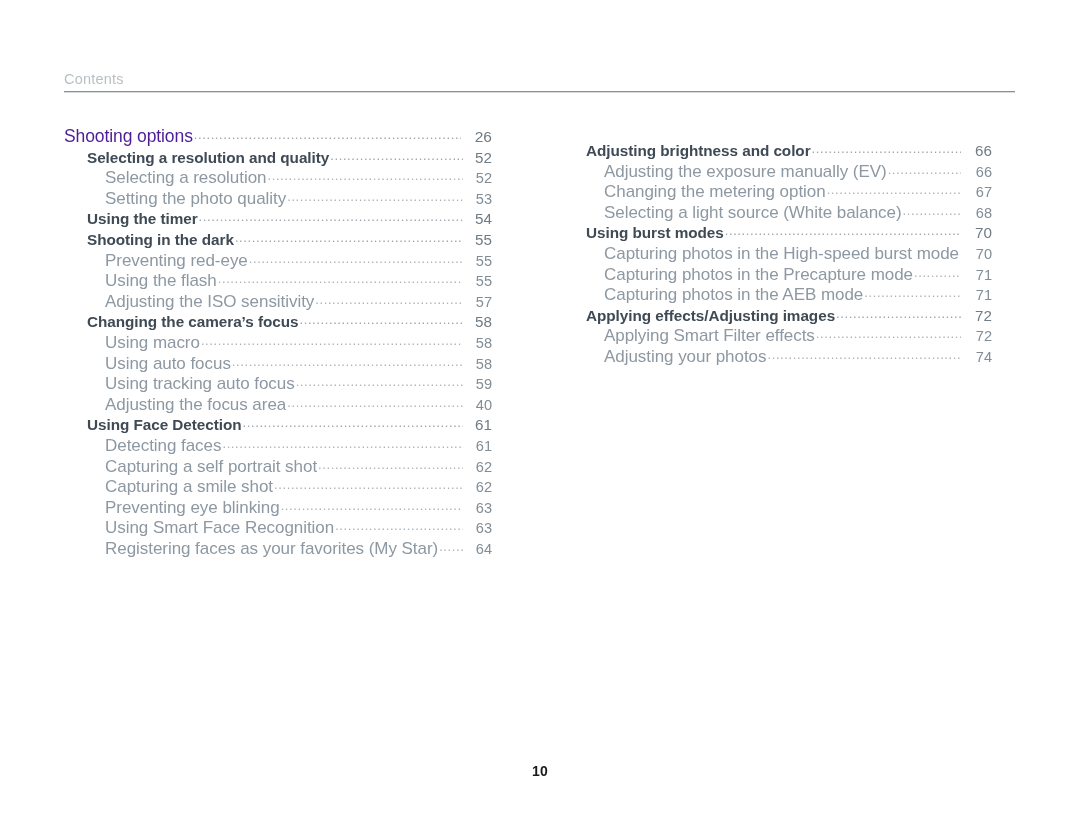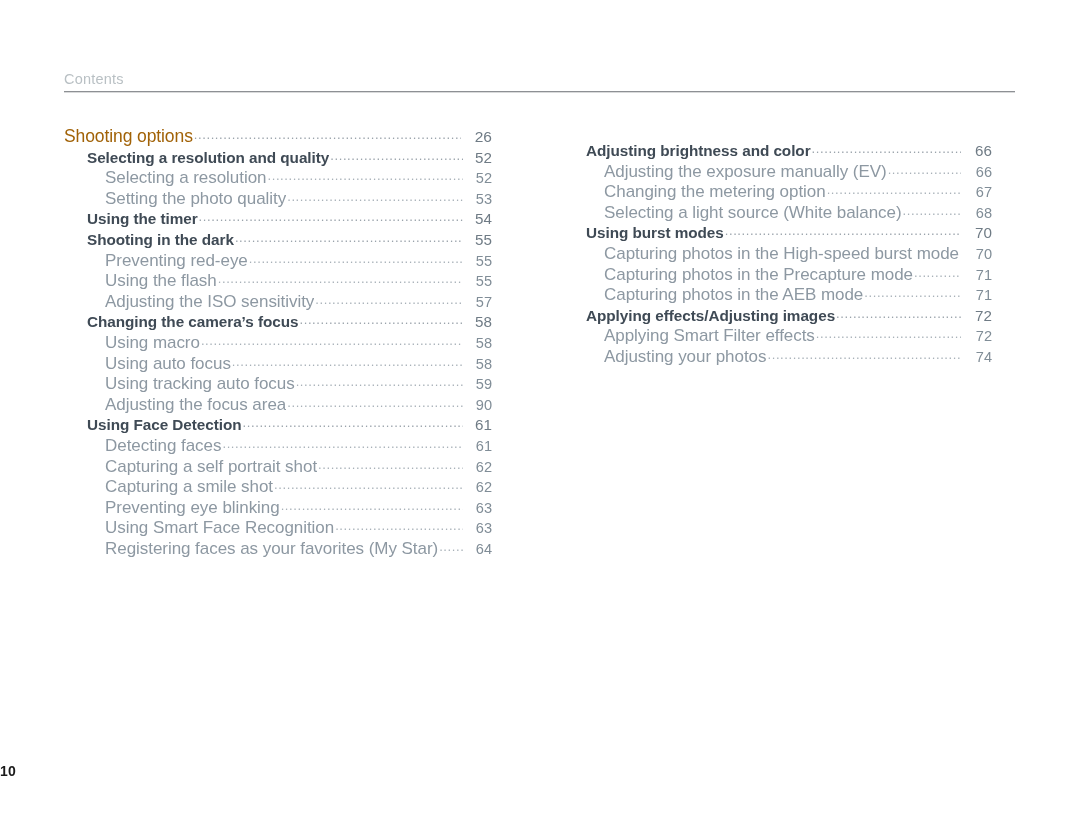--- a/index.html
+++ b/index.html
@@ -84,21 +84,21 @@
     flex: 0 0 auto;
     text-align: right;
     width: 22px;
     margin-left: 6px;
   }
 
   
   .entry.lvl0 { margin-left: 0px; }
   .entry.lvl0 .label {
     font-size: 17.5px;
-    color: #a16207;
+    color: #4c1d95;
     font-weight: 400;
     letter-spacing: -0.1px;
   }
   .entry.lvl0 .leader::before { color: #9aa3ab; }
   .entry.lvl0 .pagenum {
     font-size: 15.5px;
     color: #6f7b85;
     width: 24px;
   }
 
@@ -134,20 +134,21 @@
   .toc-col.right .entry.lvl1 { margin-left: 0px; }
   .toc-col.right .entry.lvl2 { margin-left: 18px; }
   .toc-col.right .entry .pagenum { width: 24px; }
 
   
   .page-footer {
     position: absolute;
     left: 0;
     top: 762px;
     width: 1080px;
+    text-align: center;
   }
   .folio {
     font-size: 14px;
     color: #1a1a1a;
     font-weight: 700;
     letter-spacing: 0.3px;
   }
 </style>
 </head>
 <body>
@@ -220,21 +221,21 @@
         <span class="pagenum">58</span>
       </div>
       <div class="entry lvl2">
         <span class="label">Using tracking auto focus</span>
         <span class="leader"></span>
         <span class="pagenum">59</span>
       </div>
       <div class="entry lvl2">
         <span class="label">Adjusting the focus area</span>
         <span class="leader"></span>
-        <span class="pagenum">90</span>
+        <span class="pagenum">40</span>
       </div>
       <div class="entry lvl1">
         <span class="label">Using Face Detection</span>
         <span class="leader"></span>
         <span class="pagenum">61</span>
       </div>
       <div class="entry lvl2">
         <span class="label">Detecting faces</span>
         <span class="leader"></span>
         <span class="pagenum">61</span>

